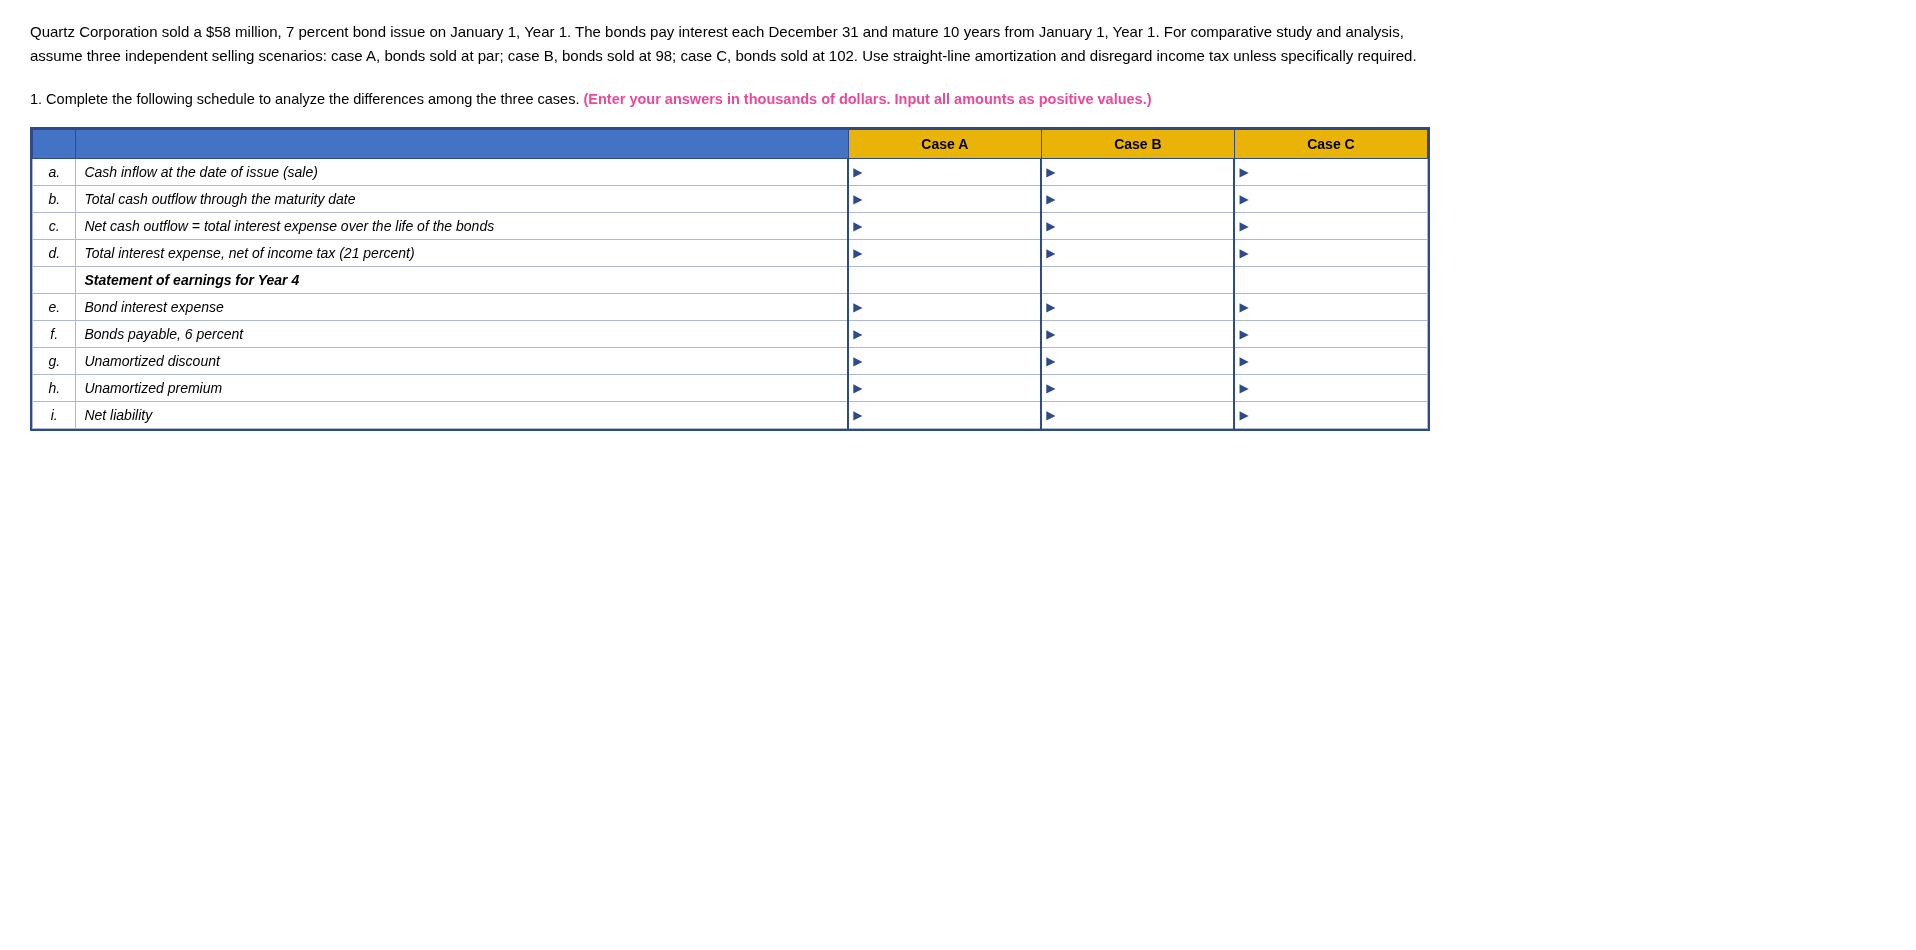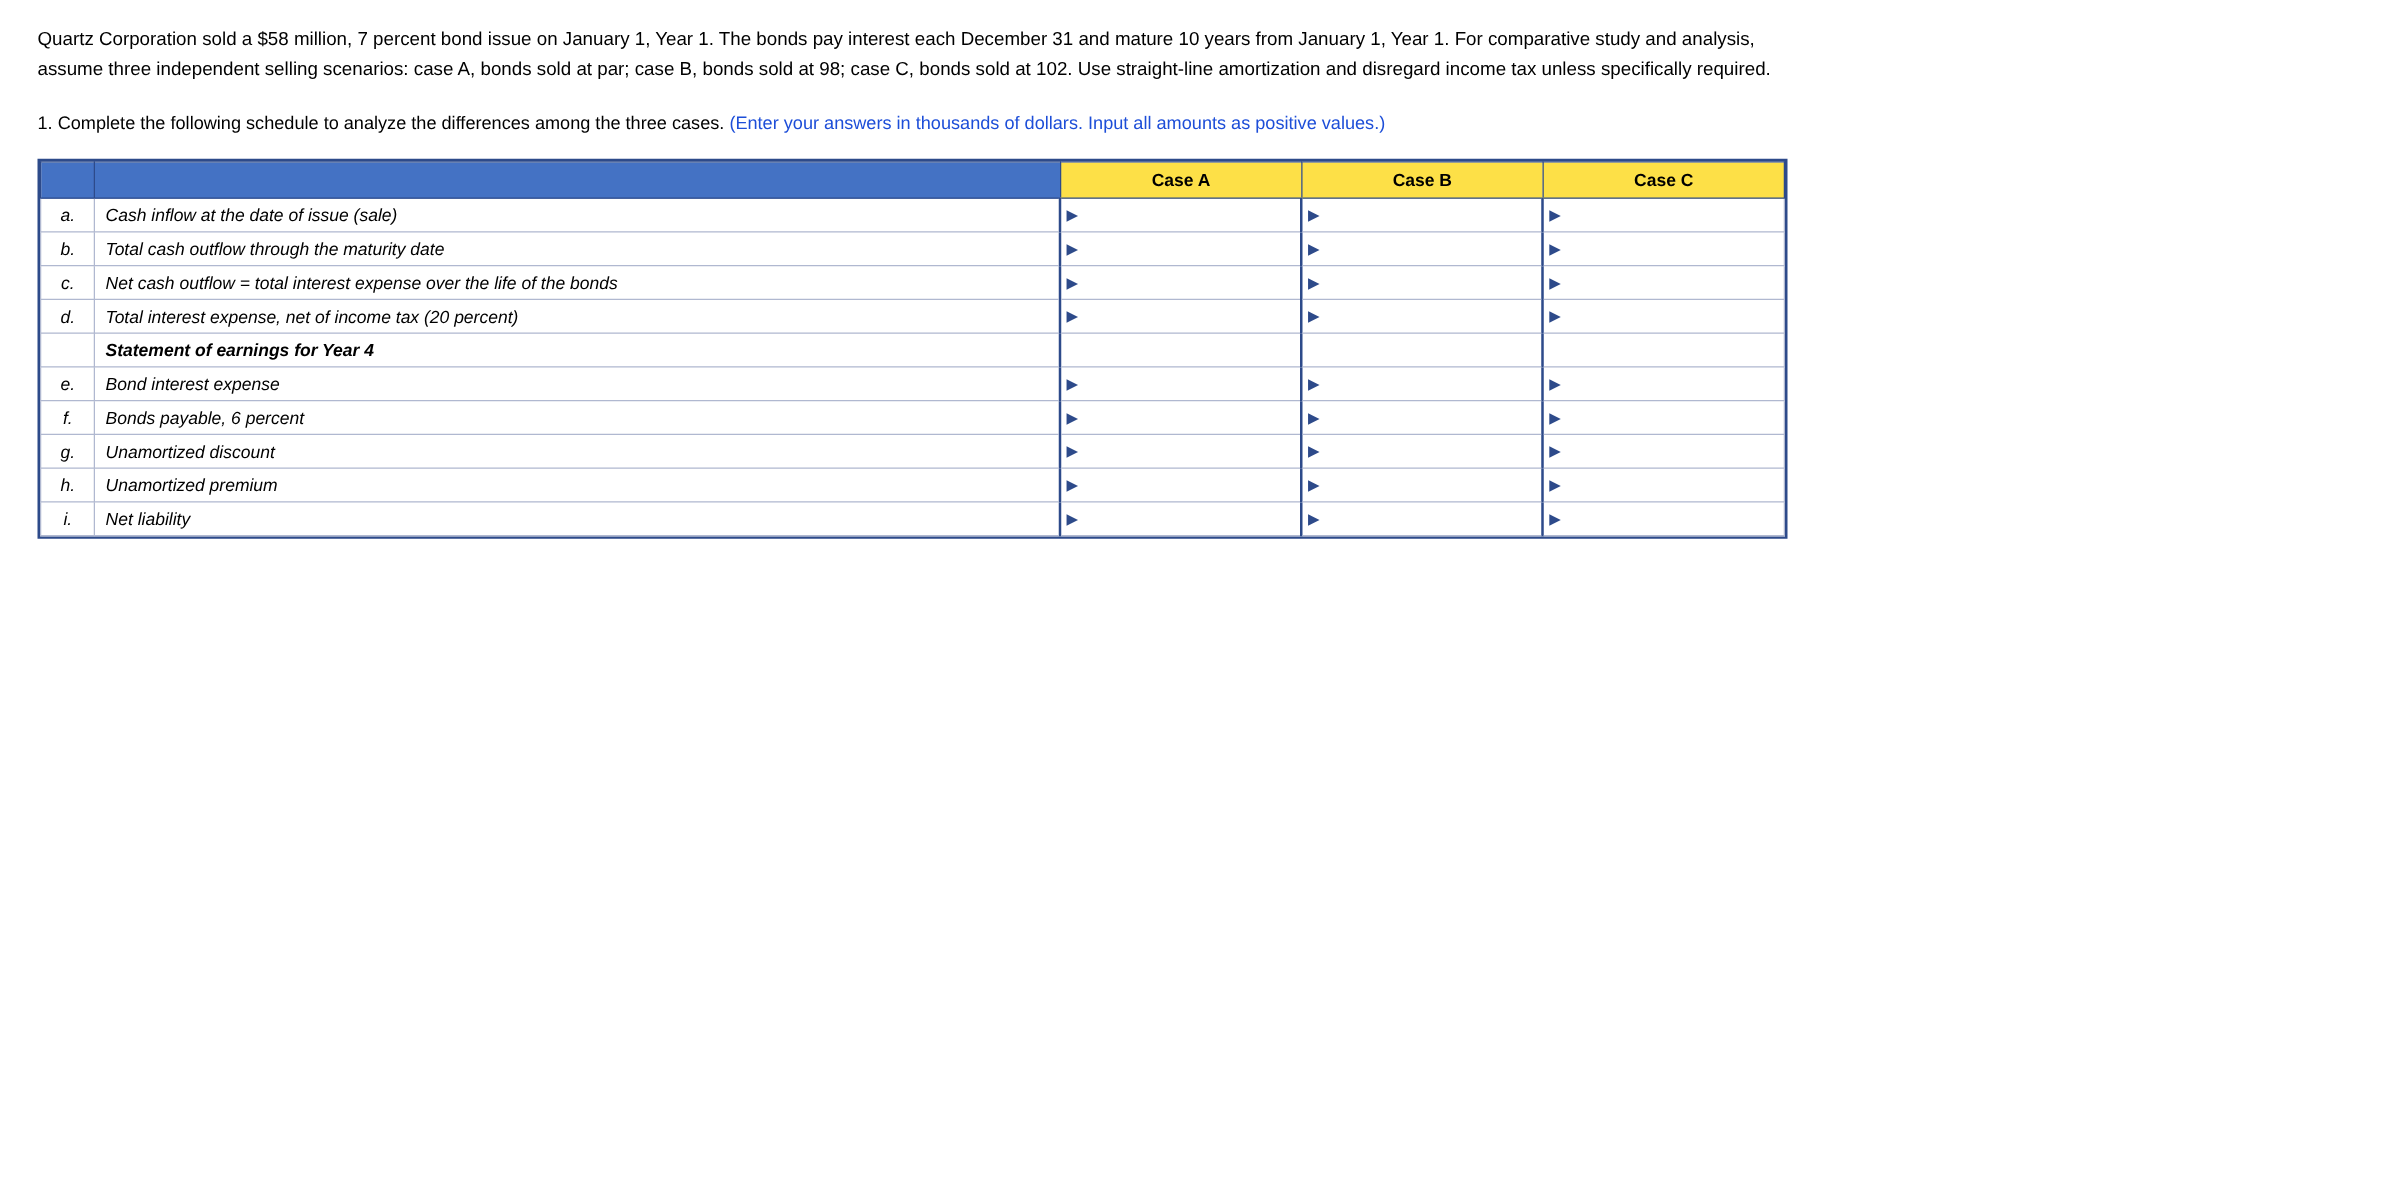--- a/index.html
+++ b/index.html
@@ -33,38 +33,38 @@
       font-size: 14.5px;
     }
 
     .instruction-text {
       font-size: 14.5px;
       line-height: 1.6;
       max-width: 1400px;
     }
 
     .red-bold {
-      color: #1d4ed8;
-      font-weight: normal;
+      color: #ec4899;
+      font-weight: bold;
     }
 
     .table-container {
       margin-top: 16px;
       border: 2px solid #2d4a8a;
       width: 100%;
       max-width: 1400px;
     }
 
     table {
       width: 100%;
       border-collapse: collapse;
     }
 
     .header-row-1 td, .header-row-2 td {
-      background-color: #fde047;
+      background-color: #eab308;
       color: #000;
       font-weight: bold;
       text-align: center;
       padding: 6px 8px;
       border: 1px solid #2d4a8a;
     }
 
     .header-row-1 .desc-col {
       background-color: #4472c4;
       border: 1px solid #2d4a8a;
@@ -226,21 +226,21 @@
           </td>
           <td class="input-col">
             <div class="input-wrapper">
               <span class="arrow-indicator">▶</span>
               <input type="text" class="input-field" style="">
             </div>
           </td>
         </tr>
         <tr class="data-row">
           <td class="letter-col">d.</td>
-          <td class="desc-col">Total interest expense, net of income tax (20 percent)</td>
+          <td class="desc-col">Total interest expense, net of income tax (21 percent)</td>
           <td class="input-col">
             <div class="input-wrapper">
               <span class="arrow-indicator">▶</span>
               <input type="text" class="input-field" style="">
             </div>
           </td>
           <td class="input-col">
             <div class="input-wrapper">
               <span class="arrow-indicator">▶</span>
               <input type="text" class="input-field" style="">

